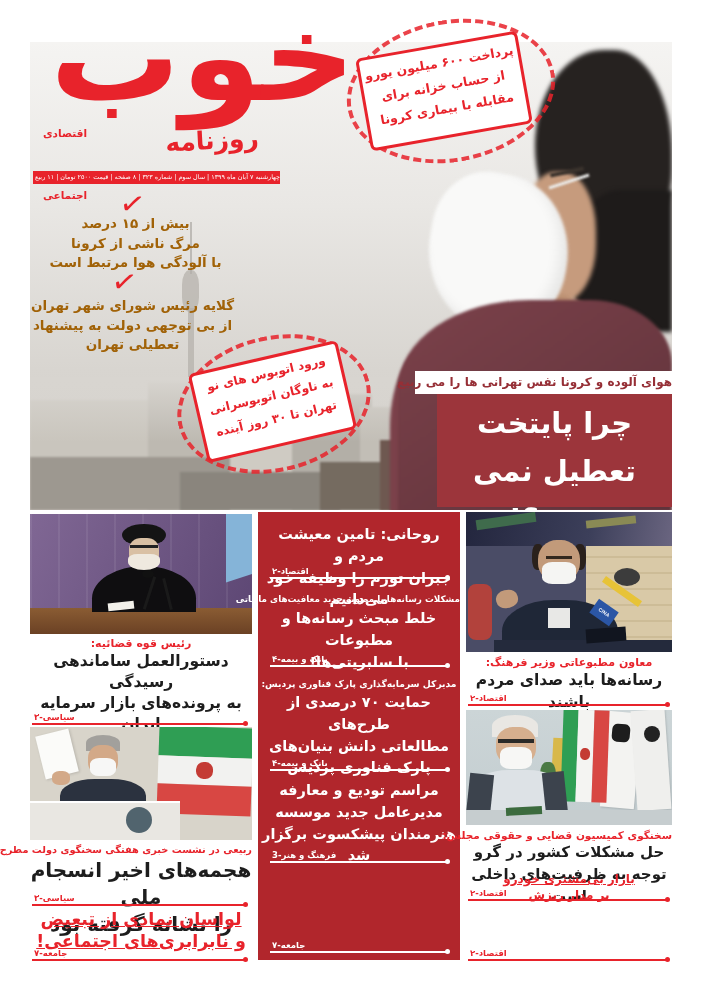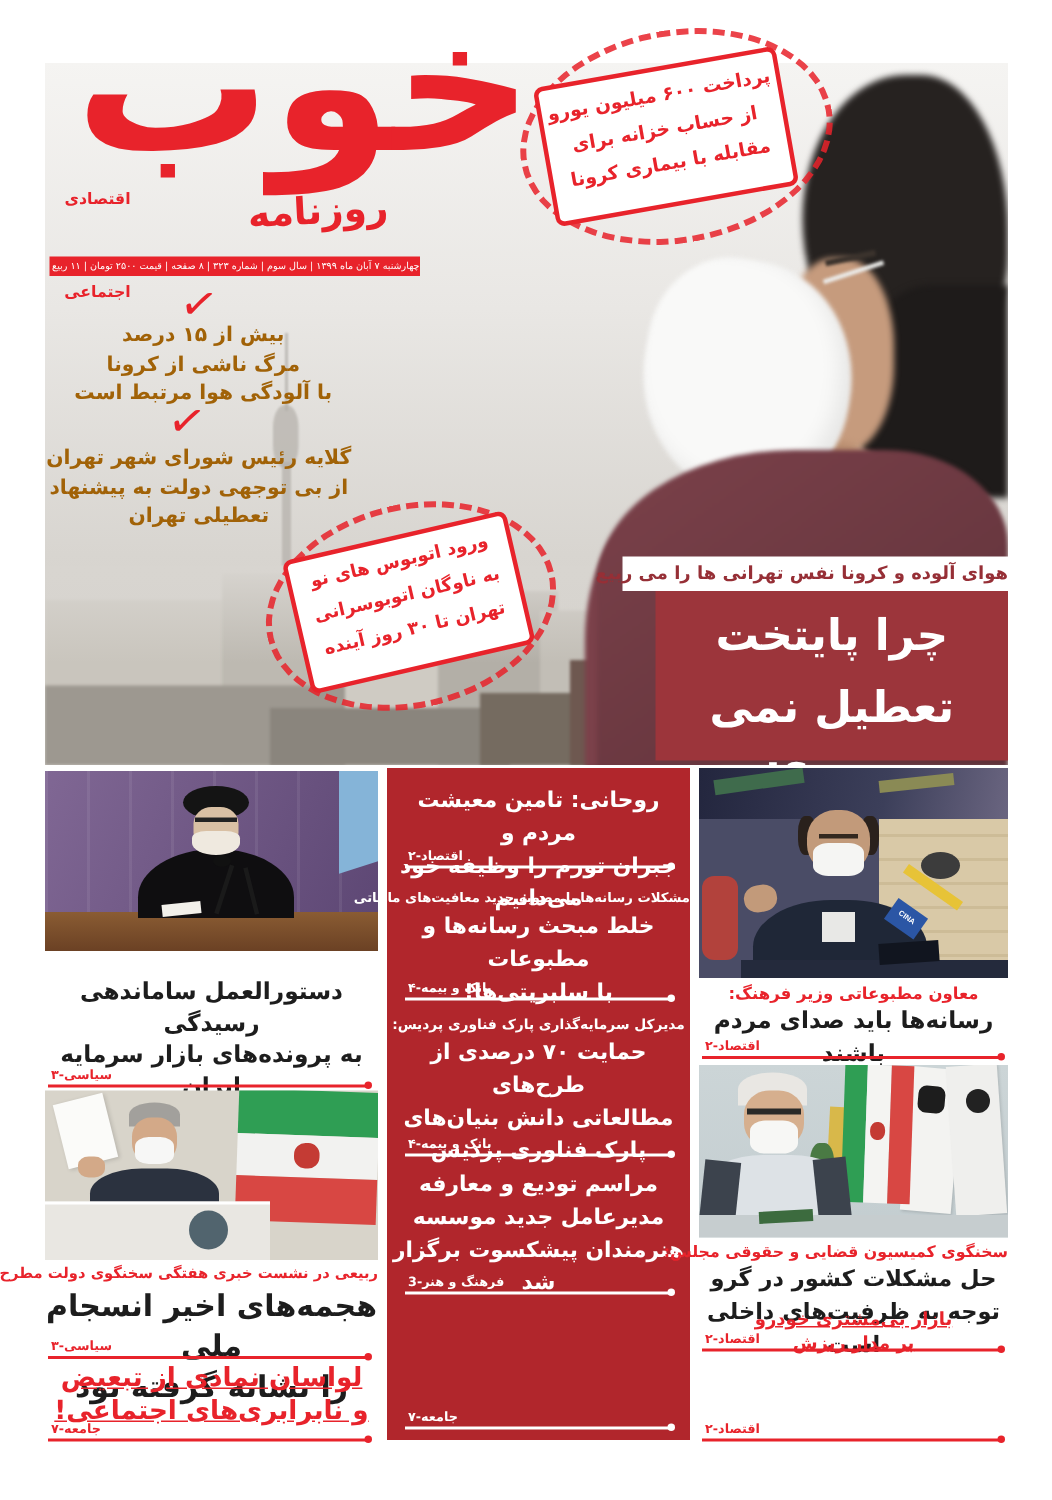--- a/index.html
+++ b/index.html
@@ -116,20 +116,21 @@
     <div class="ph-el" style="left:62px;top:52px;width:104px;height:46px;background:#0f0e10;border-radius:50% 50% 0 0/70% 70% 0 0;"></div>
     <div class="ph-el" style="left:92px;top:10px;width:44px;height:22px;background:#141414;border-radius:50%;"></div>
     <div class="ph-el" style="left:99px;top:24px;width:30px;height:28px;background:#d9c0a4;border-radius:40%;"></div>
     <div class="ph-el" style="left:100px;top:31px;width:28px;height:3px;background:#222;"></div>
     <div class="ph-el" style="left:98px;top:40px;width:32px;height:16px;background:#efe9df;border-radius:30% 30% 50% 50%;"></div>
     <div class="ph-el" style="left:118px;top:62px;width:3px;height:34px;background:#1a1a1a;transform:rotate(18deg);"></div>
     <div class="ph-el" style="left:136px;top:64px;width:3px;height:32px;background:#1a1a1a;transform:rotate(-14deg);"></div>
     <div class="ph-el" style="left:112px;top:56px;width:12px;height:8px;background:#111;border-radius:50%;"></div>
     <div class="ph-el" style="left:78px;top:88px;width:26px;height:8px;background:#f2f0ea;transform:rotate(-6deg);"></div>
   </div>
+  <div class="abs kicker-red rtl" style="left:30px;top:637px;width:222px;font-size:11px;">رئیس قوه قضائیه:</div>
   <div class="abs headline-blk rtl pre" style="left:30px;top:651px;width:222px;font-size:15.5px;line-height:1.35;">دستورالعمل ساماندهی رسیدگی
 به پرونده‌های بازار سرمایه ایران
 ابلاغ شد</div>
   <div class="seclabel" style="left:32px;top:714px;width:214px;">
     <span class="seclabel-text">سیاسی-۳</span>
   </div>
 
   <div class="ph" style="left:30px;top:727px;width:222px;height:113px;background:#d8d4ca;">
     <div class="ph-el" style="left:128px;top:0;width:94px;height:88px;transform:rotate(2deg);">
       <div class="ph-el" style="left:0;top:0;width:94px;height:30px;background:#2f9e54;"></div>

